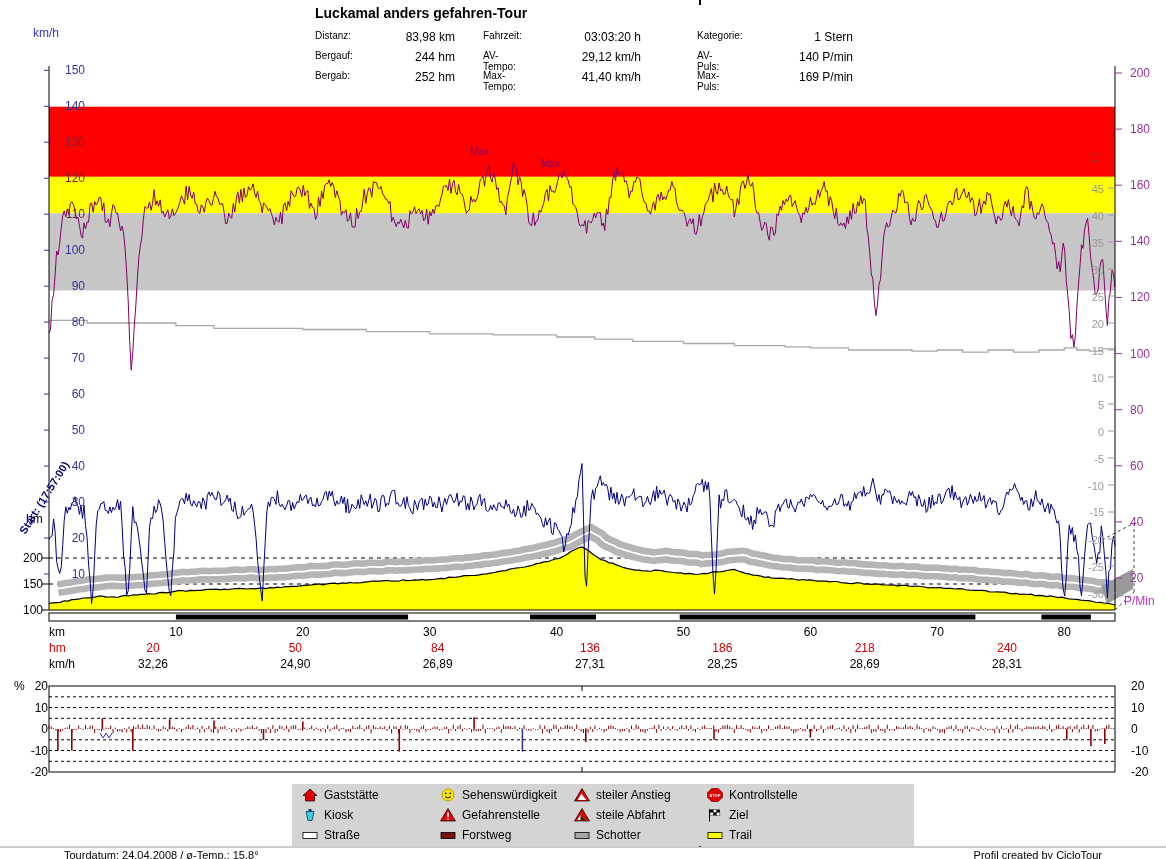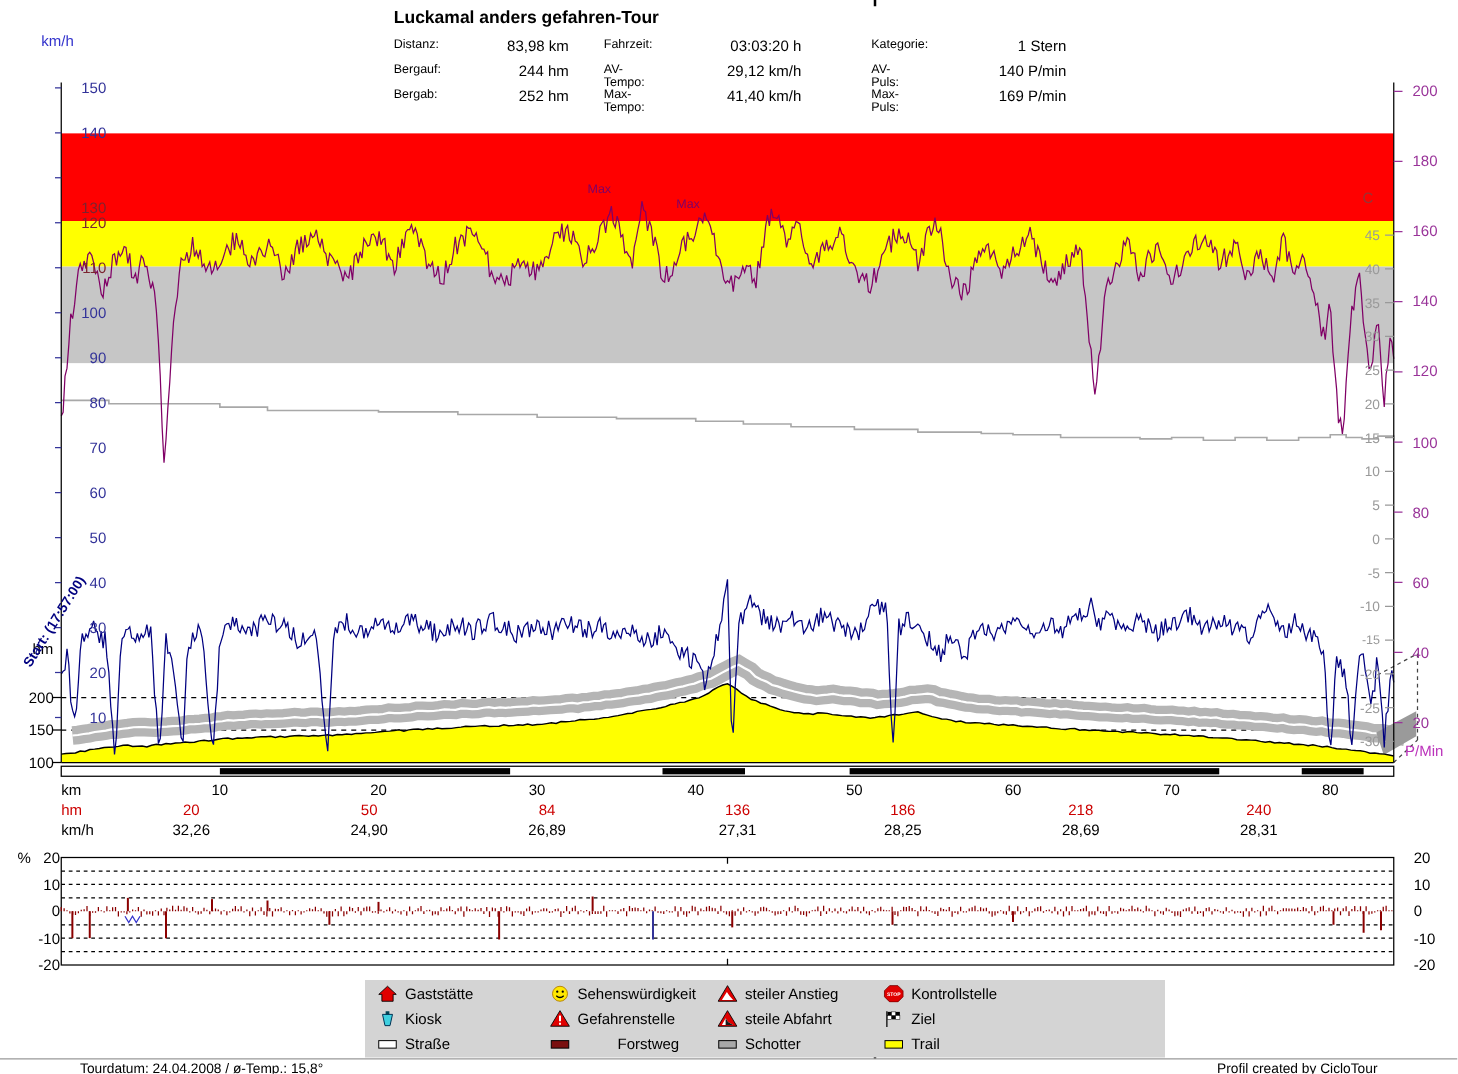--- a/index.html
+++ b/index.html
@@ -7,21 +7,21 @@
     width:1166px;height:859px;background:#ffffff;position:relative;overflow:hidden;
     font-family:"Liberation Sans",sans-serif;
   }
   #chart-svg{position:absolute;left:0;top:0;z-index:1;}
   #labels{position:absolute;left:0;top:0;width:1166px;height:693px;z-index:2;pointer-events:none;}
   .al{position:absolute;font-size:12px;line-height:14px;color:#000;white-space:nowrap;}
   .title{position:absolute;left:315px;top:5px;font-size:14px;font-weight:bold;color:#000;z-index:2;}
   #stats{position:absolute;left:0;top:0;z-index:2;}
   .stat-label{position:absolute;font-size:10px;color:#000;}
   .stat-value{position:absolute;font-size:12px;color:#000;text-align:right;width:120px;}
-  #legend{position:absolute;left:292px;top:784px;width:640px;height:62px;background:#d4d4d4;z-index:2;}
+  #legend{position:absolute;left:292px;top:784px;width:578px;height:62px;background:#d4d4d4;z-index:2;padding-left:44px;}
   .leg-icon{position:absolute;width:16px;height:14px;}
   .leg-text{position:absolute;font-size:12px;color:#000;white-space:nowrap;}
   .footer-left{position:absolute;left:64px;top:849px;font-size:11px;color:#000;z-index:2;}
   .footer-right{position:absolute;left:902px;top:849px;width:200px;text-align:right;font-size:11px;color:#000;z-index:2;}
   #start-note{
     position:absolute;left:27px;top:524px;font-size:11px;font-weight:bold;color:#000080;
     transform:rotate(-58deg);transform-origin:0% 100%;z-index:2;white-space:nowrap;
   }
 </style>
 </head>
@@ -154,21 +154,21 @@
   <div class="al" style="left:26px;top:512px;">hm</div>
   <div class="al" style="left:1090px;top:151px;color:#993333;">C</div>
   <div class="al" style="left:1124px;top:594px;color:#bb33bb;">P/Min</div>
   <div class="al" style="left:49px;top:625px;">km</div>
   <div class="al" style="left:49px;top:641px;color:#cc0000;">hm</div>
   <div class="al" style="left:49px;top:657px;">km/h</div>
   <div class="al" style="left:14px;top:679px;">%</div>
   <div id="start-note">Start: (17:57:00)</div>
 <div class="al" style="left: 53px; top: 63.3px; width: 32px; text-align: right; color: rgb(51, 51, 153);">150</div>
     <div class="al" style="left: 53px; top: 99.3px; width: 32px; text-align: right; color: rgb(51, 51, 153);">140</div>
-    <div class="al" style="left: 53px; top: 135.2px; width: 32px; text-align: right; color: rgb(123, 36, 48); margin-top: 24px;">130</div>
+    <div class="al" style="left: 53px; top: 135.2px; width: 32px; text-align: right; color: rgb(123, 36, 48);">130</div>
     <div class="al" style="left: 53px; top: 171.2px; width: 32px; text-align: right; color: rgb(123, 36, 48);">120</div>
     <div class="al" style="left: 53px; top: 207.2px; width: 32px; text-align: right; color: rgb(123, 36, 48);">110</div>
     <div class="al" style="left: 53px; top: 243.2px; width: 32px; text-align: right; color: rgb(51, 51, 153);">100</div>
     <div class="al" style="left: 53px; top: 279.2px; width: 32px; text-align: right; color: rgb(51, 51, 153);">90</div>
     <div class="al" style="left: 53px; top: 315.1px; width: 32px; text-align: right; color: rgb(51, 51, 153);">80</div>
     <div class="al" style="left: 53px; top: 351.1px; width: 32px; text-align: right; color: rgb(51, 51, 153);">70</div>
     <div class="al" style="left: 53px; top: 387.1px; width: 32px; text-align: right; color: rgb(51, 51, 153);">60</div>
     <div class="al" style="left: 53px; top: 423.1px; width: 32px; text-align: right; color: rgb(51, 51, 153);">50</div>
     <div class="al" style="left: 53px; top: 459.1px; width: 32px; text-align: right; color: rgb(51, 51, 153);">40</div>
     <div class="al" style="left: 53px; top: 495.1px; width: 32px; text-align: right; color: rgb(51, 51, 153);">30</div>
@@ -262,21 +262,21 @@
     <span class="leg-text" style="left: 170px; top: 4px;">Sehenswürdigkeit</span>
     <span class="leg-icon" style="left: 148px; top: 24px;"><svg width="16" height="14" viewBox="0 0 16 14" xmlns="http://www.w3.org/2000/svg">
         <polygon points="8,0.5 15.5,13 0.5,13" fill="#e00000" stroke="#000" stroke-width="0.7"></polygon>
         <rect x="7.2" y="4.5" width="1.6" height="4.5" fill="#fff"></rect>
         <rect x="7.2" y="10.2" width="1.6" height="1.6" fill="#fff"></rect>
       </svg></span>
     <span class="leg-text" style="left: 170px; top: 24px;">Gefahrenstelle</span>
     <span class="leg-icon" style="left: 148px; top: 44px;"><svg width="16" height="14" viewBox="0 0 16 14" xmlns="http://www.w3.org/2000/svg">
         <rect x="1" y="4.5" width="14" height="6" fill="#7a1010" stroke="#000" stroke-width="0.8"></rect>
       </svg></span>
-    <span class="leg-text" style="left: 170px; top: 44px; margin-left: 32px;">Forstweg</span>
+    <span class="leg-text" style="left: 170px; top: 44px;">Forstweg</span>
     <span class="leg-icon" style="left: 282px; top: 4px;"><svg width="16" height="14" viewBox="0 0 16 14" xmlns="http://www.w3.org/2000/svg">
         <polygon points="8,0.5 15.5,13 0.5,13" fill="#e00000" stroke="#000" stroke-width="0.7"></polygon>
         <polygon points="3.5,12 7.5,5.5 9.5,8.5 12.5,12" fill="#fff"></polygon>
       </svg></span>
     <span class="leg-text" style="left: 304px; top: 4px;">steiler Anstieg</span>
     <span class="leg-icon" style="left: 282px; top: 24px;"><svg width="16" height="14" viewBox="0 0 16 14" xmlns="http://www.w3.org/2000/svg">
         <polygon points="8,0.5 15.5,13 0.5,13" fill="#e00000" stroke="#000" stroke-width="0.7"></polygon>
         <polygon points="3.5,12 6.5,6.5 8.5,9.5 12.5,12" fill="#fff"></polygon>
         <polygon points="6.5,6.5 8.5,9.5 12.5,12 6.5,12" fill="#1a1a1a"></polygon>
       </svg></span>

